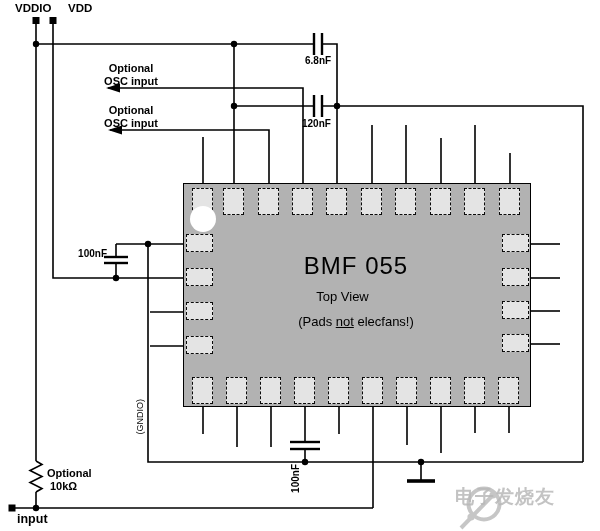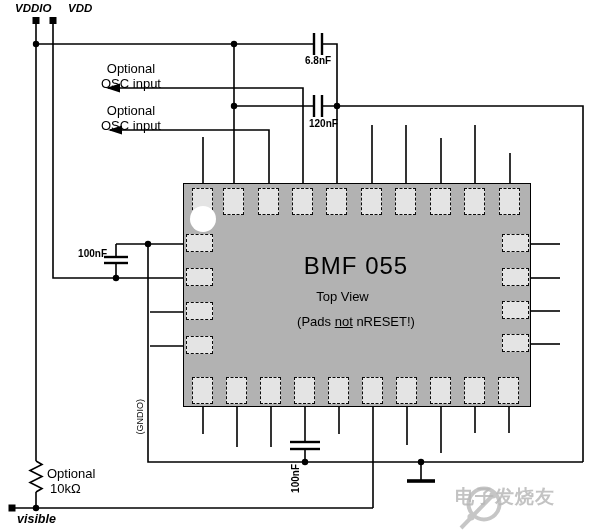--- a/index.html
+++ b/index.html
@@ -10,22 +10,22 @@
   #chip{position:absolute;left:183px;top:183px;width:346px;height:222px;
         background:var(--chip);border:1.6px solid #000;z-index:2;}
   .pad{position:absolute;background:var(--pad);border:1.6px dashed #0a0a0a;z-index:3;
        display:flex;align-items:center;justify-content:center;font-size:9px;line-height:1;}
   .pad-v{width:19px;height:25px;}
   .pad-h{width:25px;height:16px;}
   .vtxt{writing-mode:vertical-rl;transform:rotate(180deg);}
   .lbl{position:absolute;z-index:6;font-size:10px;font-weight:700;line-height:1.05;white-space:nowrap;}
   .vlabel{position:absolute;z-index:6;font-size:10px;font-weight:700;line-height:1.05;
           writing-mode:vertical-rl;transform:rotate(180deg);white-space:nowrap;}
-  .ann{position:absolute;z-index:6;font-size:13px;font-weight:400;line-height:1.15;}
-  .term{font-size:11.5px;font-weight:700;font-style:italic;}
+  .ann{position:absolute;z-index:6;font-size:11px;font-weight:700;line-height:1.15;}
+  .term{font-size:11.5px;font-weight:700;}
   .pin1-circle{position:absolute;left:190px;top:206px;width:26px;height:26px;border-radius:50%;
                background:#fff;z-index:4;}
   #chipname{position:absolute;left:183px;top:252px;width:346px;text-align:center;
             font-size:24px;letter-spacing:1px;z-index:5;}
   #chipview{position:absolute;left:183px;top:289px;width:319px;text-align:center;font-size:13px;z-index:5;}
   #chipnote{position:absolute;left:183px;top:314px;width:346px;text-align:center;font-size:13px;z-index:5;}
   #chipnote .u{text-decoration:underline;}
   #watermark{position:absolute;left:455px;top:484px;z-index:7;color:var(--wm);opacity:.85;}
   #wm-cn{font-size:19px;font-weight:700;letter-spacing:1px;}
   #wm-url{font-size:12px;font-weight:700;}
@@ -136,21 +136,21 @@
       <path d="M461,528 L493,495"></path>
       <circle cx="471" cy="517" r="3.6" fill="#b9b9b9" stroke="none"></circle>
       <circle cx="493" cy="495" r="3.6" fill="#b9b9b9" stroke="none"></circle>
     </g>
   </svg>
 
   <div id="chip"></div>
   <div class="pin1-circle"></div>
   <div id="chipname">BMF 055</div>
   <div id="chipview">Top View</div>
-  <div id="chipnote"><span>(Pads </span><span class="u">not</span><span> nRESET!)</span></div>
+  <div id="chipnote"><span>(Pads </span><span class="u">not</span><span> elecfans!)</span></div>
 
   <div id="pins-layer">
       <div class="pad pad-v" style="left: 192px; top: 188px;">
         <span class="vtxt"></span>
       </div>
       <div class="vlabel" style="right: 400px; bottom: 353px;">
         <div></div>
         <div></div>
       </div>
       <div class="pad pad-v" style="left: 223px; top: 188px;">
@@ -306,38 +306,38 @@
       </div>
       <div class="lbl" style="left: 534px; bottom: 222px;"><span></span></div>
       <div class="pad pad-h" style="left: 502px; top: 334px;">
         <span></span>
       </div>
       <div class="lbl" style="left: 534px; bottom: 189px;"><span></span></div>
     </div>
 
   <div class="lbl term" style="left:15px;top:2px;">VDDIO</div>
   <div class="lbl term" style="left:68px;top:2px;">VDD</div>
-  <div class="lbl term" style="left:17px;top:513px;font-size:12.5px;">visible</div>
+  <div class="lbl term" style="left:17px;top:513px;font-size:12.5px;">input</div>
 
   <div class="ann" style="left:101px;top:62px;width:60px;text-align:center;">
     <div>Optional</div>
     <div>OSC input</div>
   </div>
   <div class="ann" style="left:101px;top:104px;width:60px;text-align:center;">
     <div>Optional</div>
     <div>OSC input</div>
   </div>
   <div class="ann" style="left:47px;top:467px;">
     <div>Optional</div>
     <div style="padding-left:3px;">10kΩ</div>
   </div>
   <div class="vlabel" style="right:455px;bottom:97px;font-weight:400;font-size:9px;">(GNDIO)</div>
 
   <div class="lbl" style="left:305px;top:56px;">6.8nF</div>
-  <div class="lbl" style="left:309px;top:119px;">120nF</div>
+  <div class="lbl" style="left:302px;top:119px;">120nF</div>
   <div class="lbl" style="right:493px;top:249px;">100nF</div>
   <div class="vlabel" style="right:299px;top:464px;">100nF</div>
 
   <div id="watermark">
     <div id="wm-cn">电子发烧友</div>
   </div>
 
 </div>
 
 </body></html>

